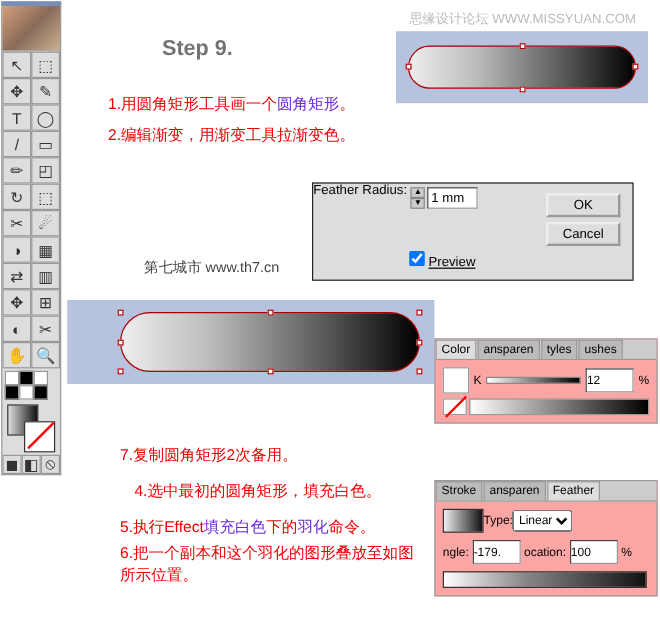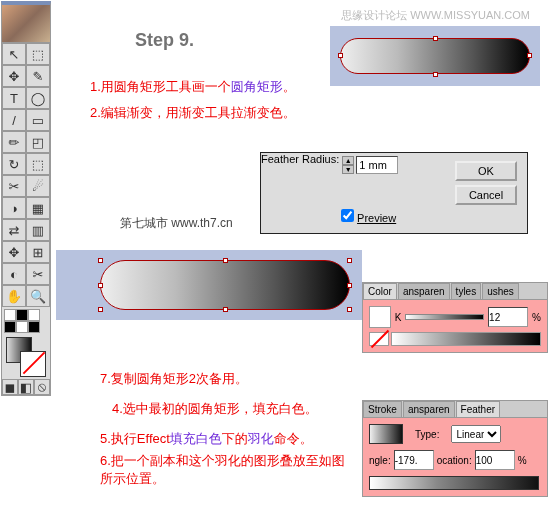--- a/index.html
+++ b/index.html
@@ -179,21 +179,21 @@
   </div>
 </div>
 
 <div class="panel" style="top:400px">
   <div class="tabs">
     <div class="tab off">Stroke</div>
     <div class="tab off">ansparen</div>
     <div class="tab">Feather</div>
   </div>
   <div class="panel-body">
-    <div style="display:flex;align-items:center;gap:12px">
+    <div style="display:flex;align-items:center;gap:0">
       <span class="grad-prev"></span>
       <span>Type:</span>
       <select><option>Linear</option></select>
     </div>
     <div style="margin-top:6px;display:flex;align-items:center;gap:3px">
       <span>ngle:</span>
       <input class="num" value="-179." style="">
       <span>ocation:</span>
       <input class="num" value="100" style="">
       <span>%</span>

